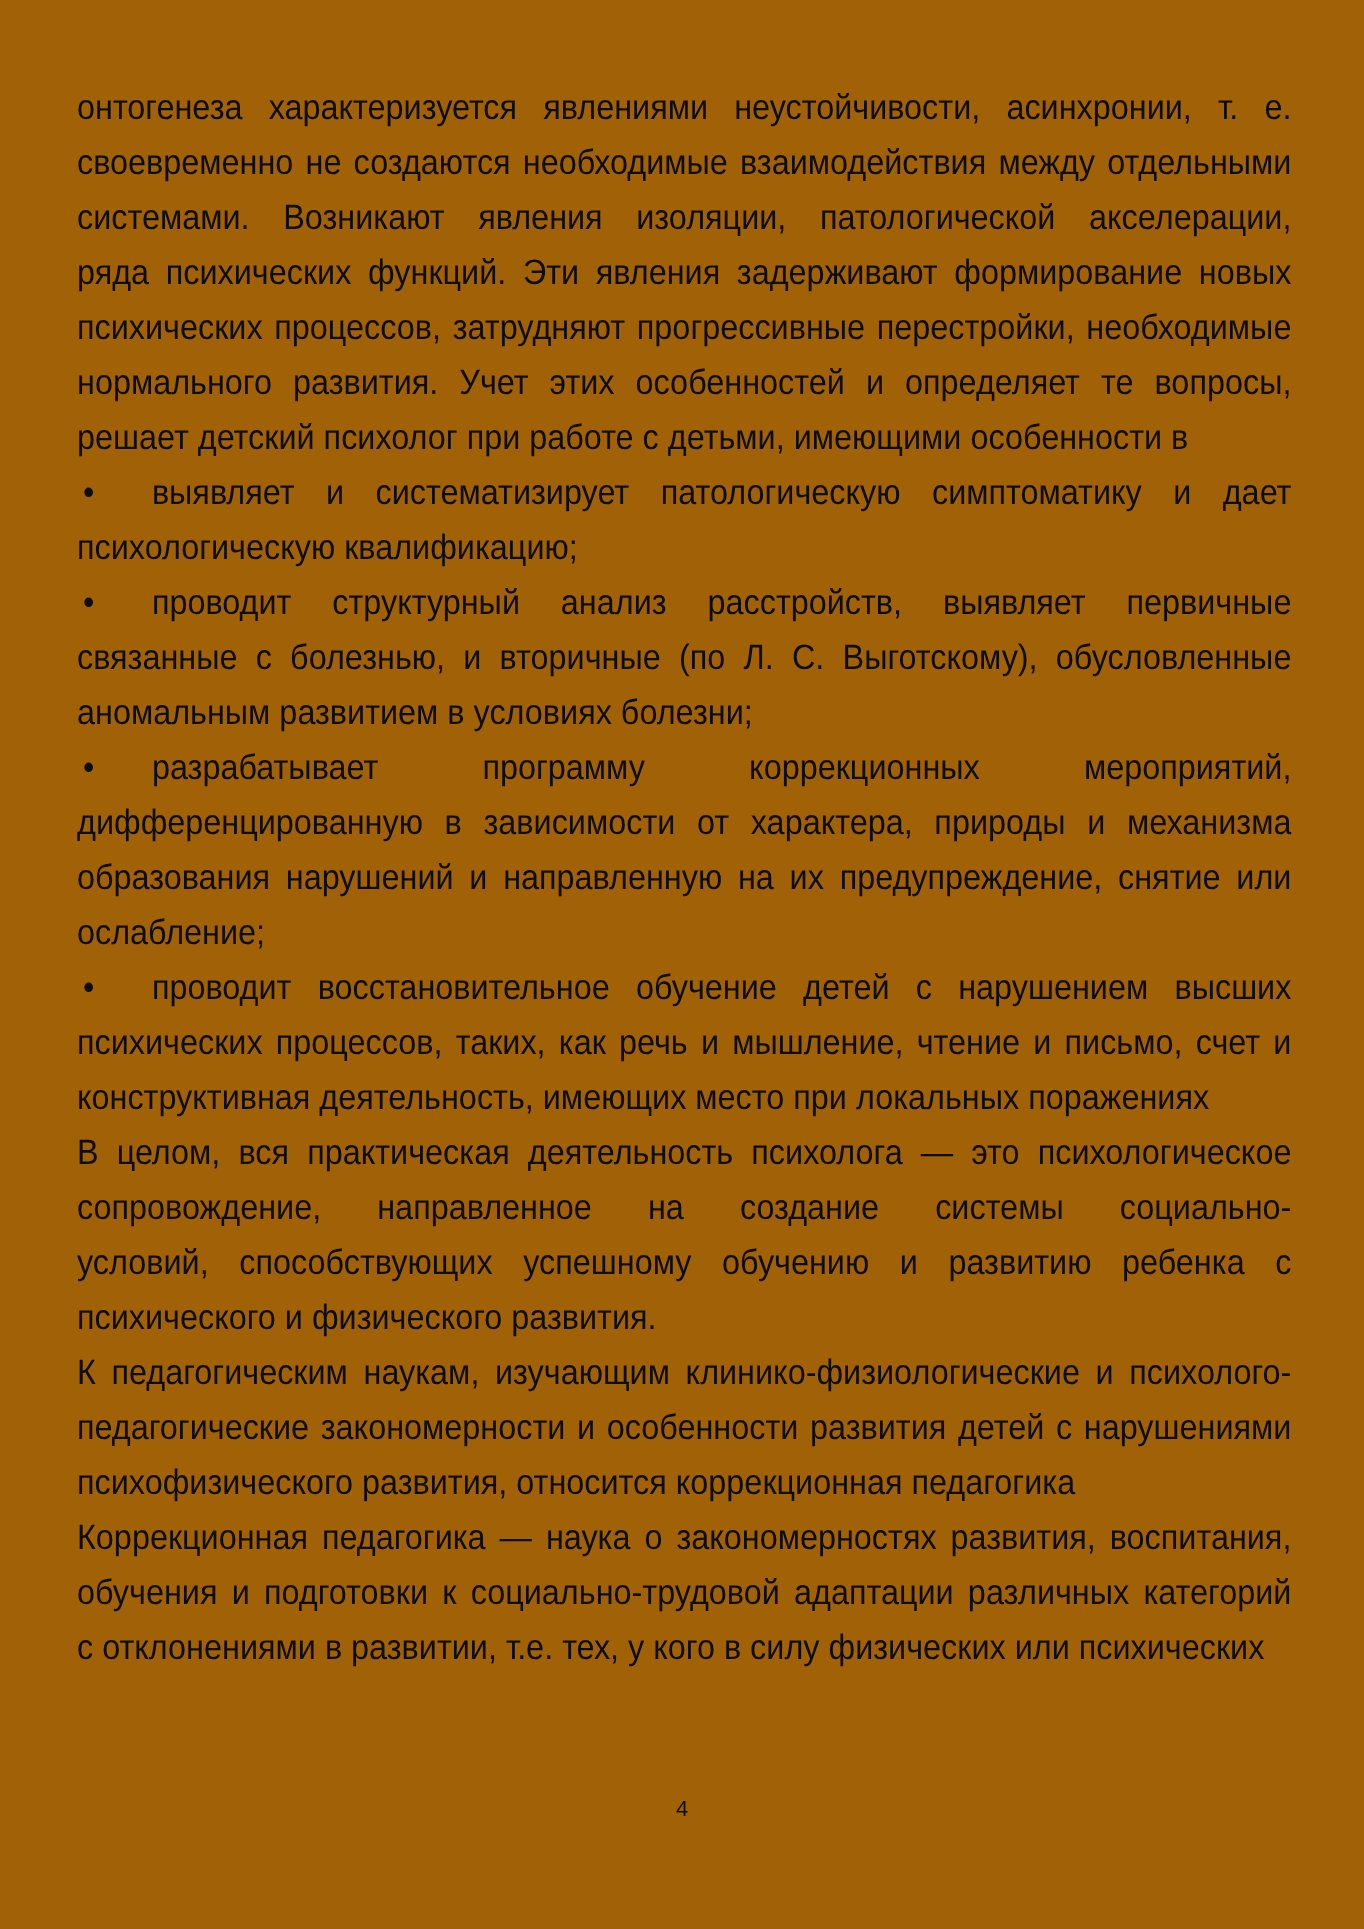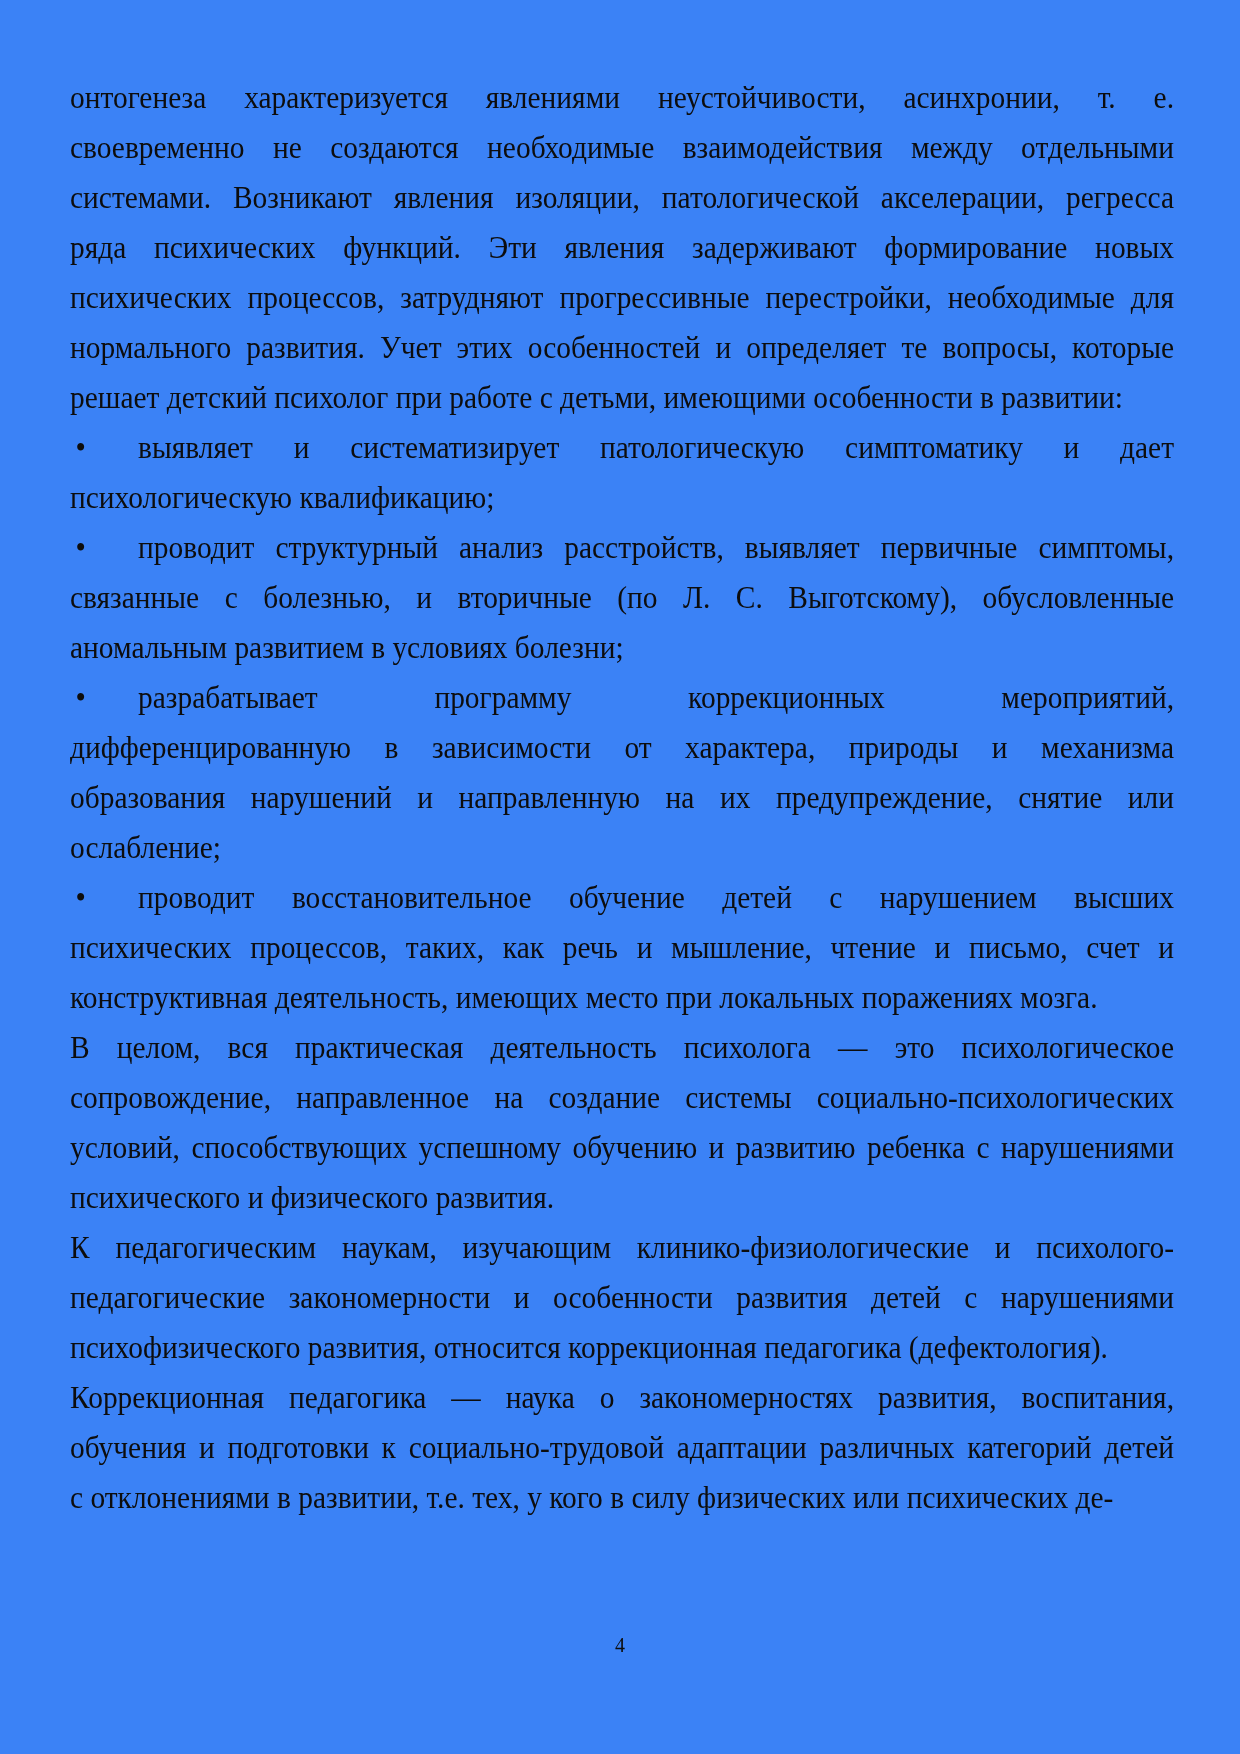--- a/index.html
+++ b/index.html
@@ -3,23 +3,23 @@
 <meta charset="utf-8">
 <style>
   * { margin: 0; padding: 0; box-sizing: border-box; }
   html, body {
     width: 1240px; height: 1754px;
     background: #ffffff;
   }
   .page {
     position: relative;
     width: 1240px; height: 1754px;
-    background: #3b82f6;
+    background: #a16207;
     color: #0d0d0d;
-    font-family: Liberation Serif, serif;
+    font-family: Liberation Sans, sans-serif;
     overflow: hidden;
   }
   .text-block {
     position: absolute;
     left: 70px; top: 72px;
     width: 1104px;
   }
   .line {
     width: 1200px;               
     transform: scaleX(0.92);     

